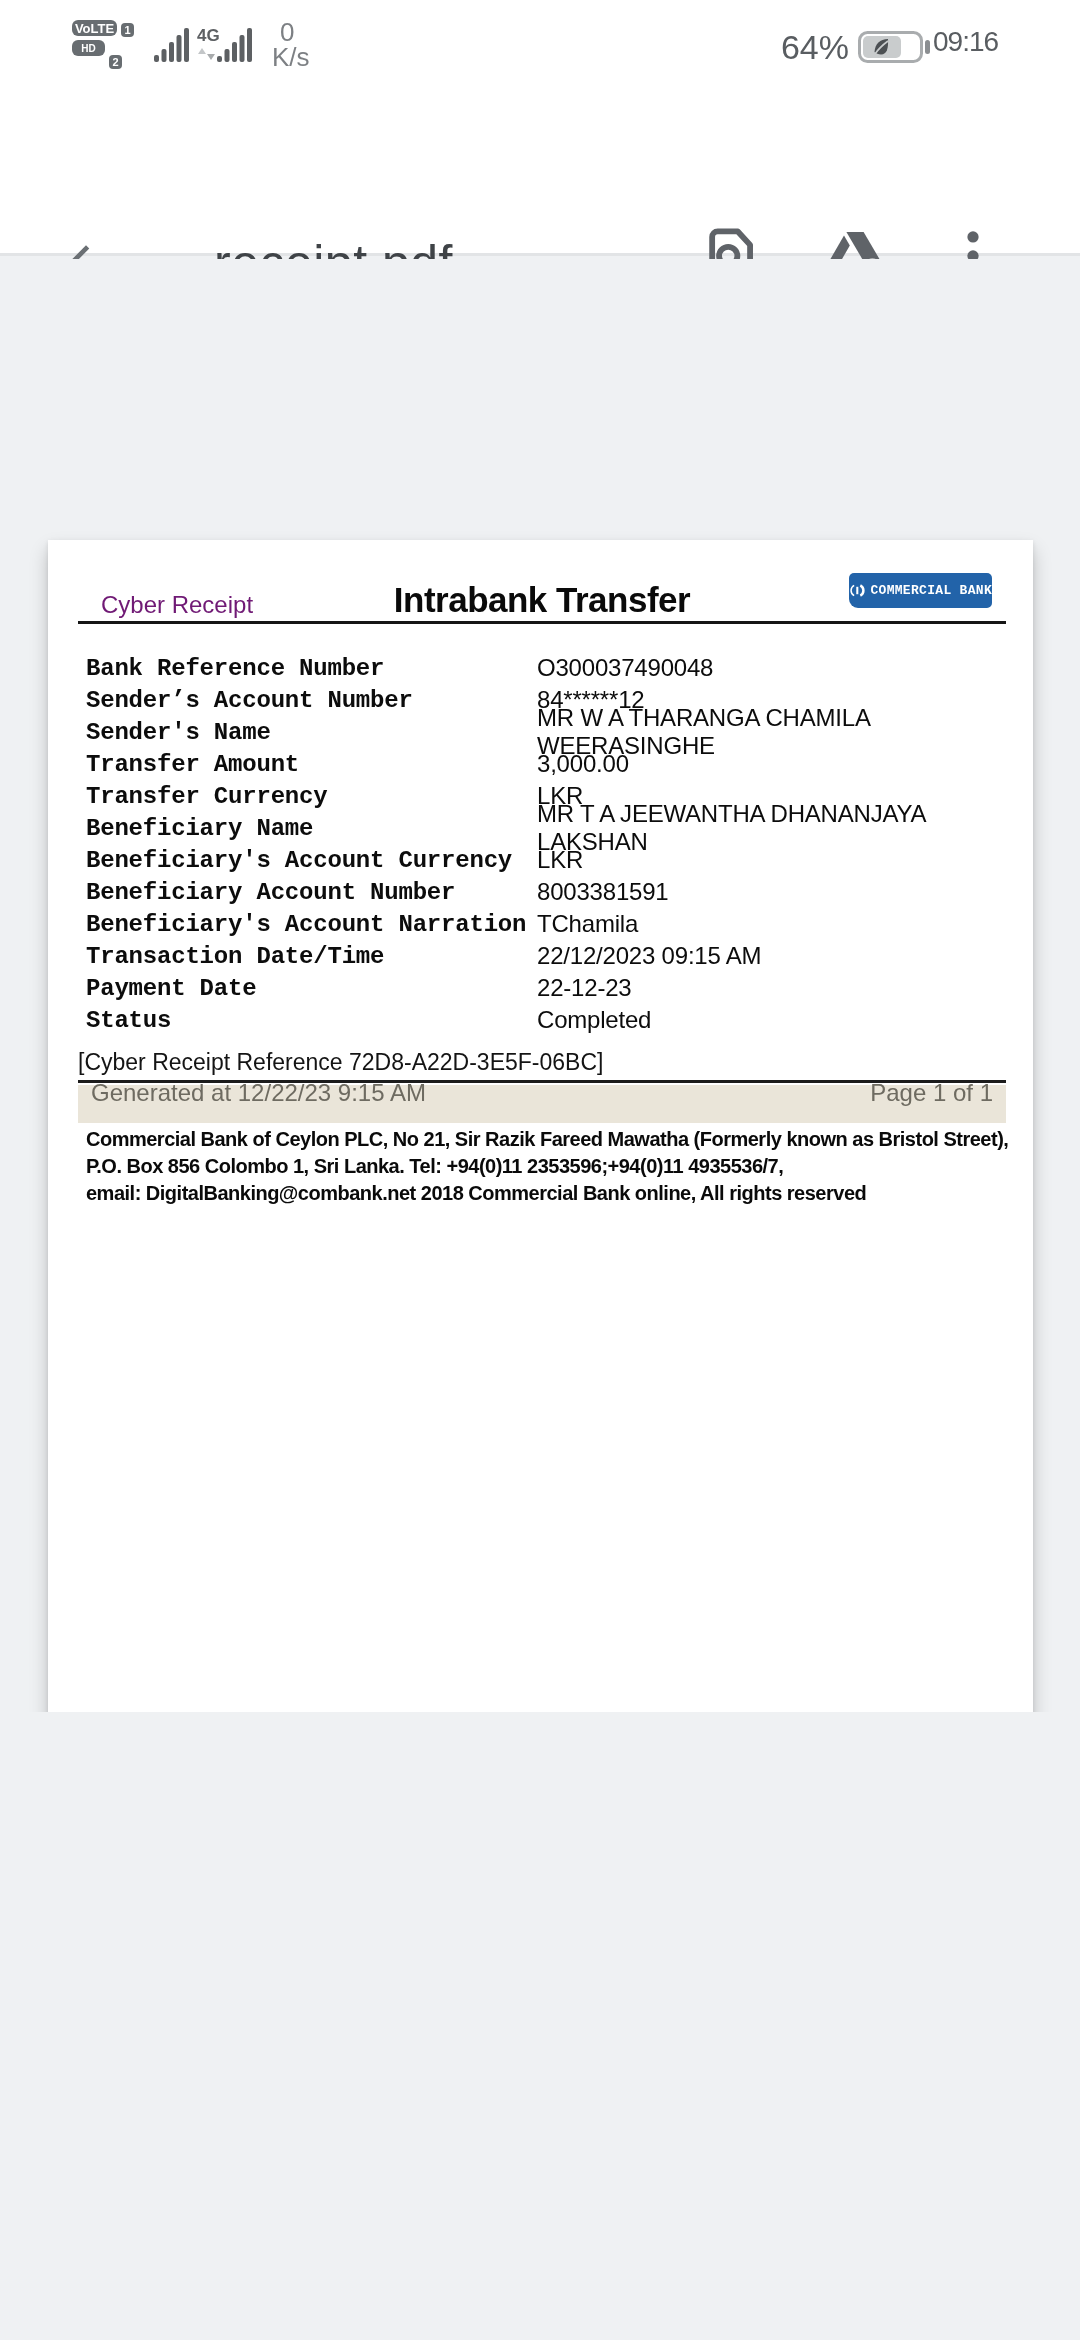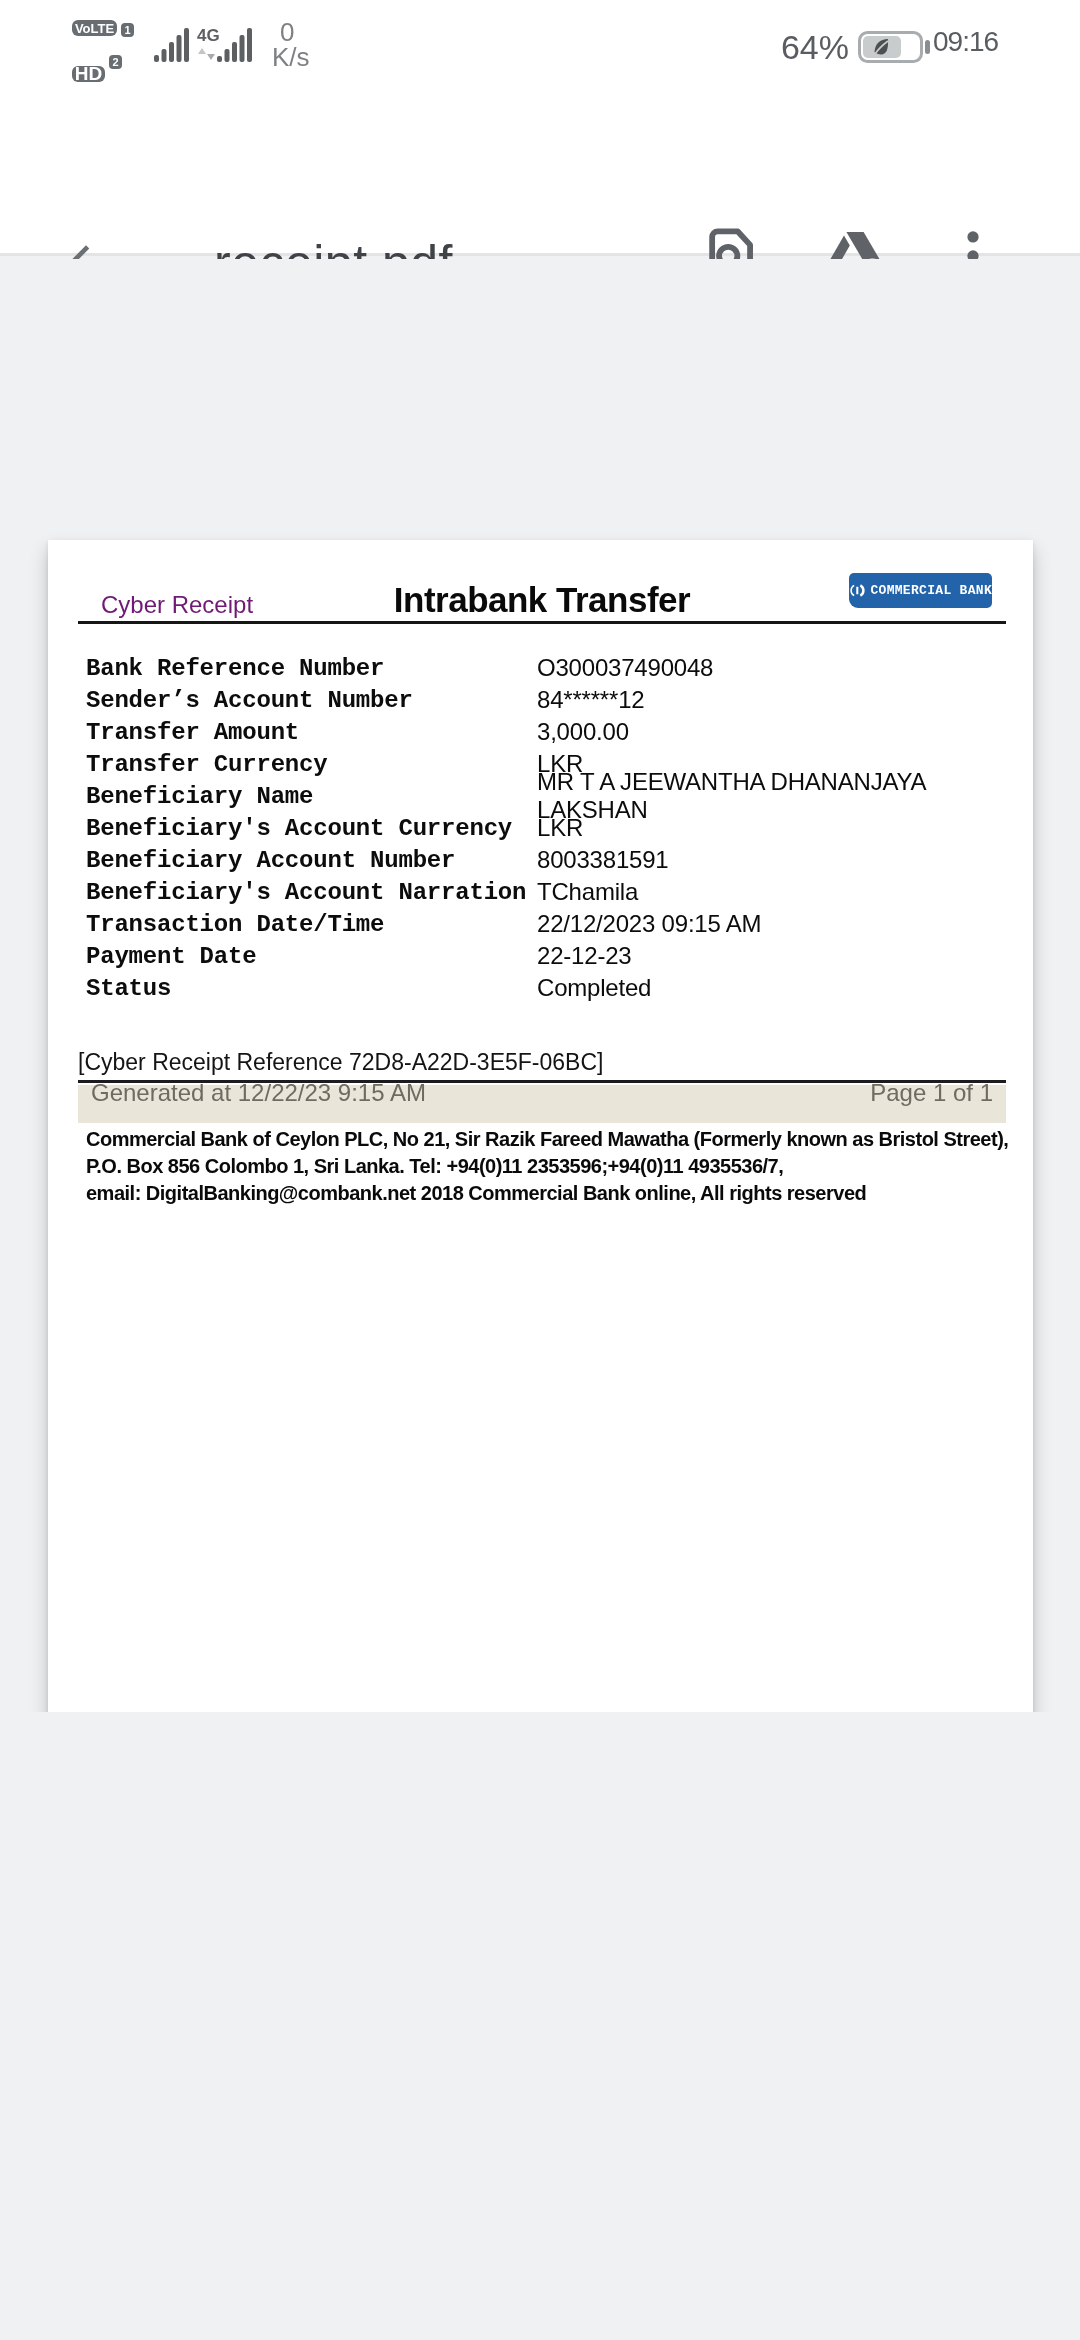--- a/index.html
+++ b/index.html
@@ -5,21 +5,21 @@
   * { margin:0; padding:0; box-sizing:border-box; }
   html,body { width:1080px; height:2340px; }
   body { font-family:"Liberation Sans", sans-serif; background:#eff1f3; }
   .screen { position:relative; width:1080px; height:1712px; background:#eff1f3; overflow:hidden; }
 
   
   .status-bar { position:absolute; top:0; left:0; width:1080px; height:90px; background:#ffffff; }
   .badge { position:absolute; background:#686d71; color:#fff; border-radius:6px;
            font-weight:bold; display:flex; align-items:center; justify-content:center; }
   .badge-volte { left:72px; top:20px; width:45px; height:16px; font-size:13px; }
-  .badge-hd    { left:72px; top:66px; width:33px; height:16px; font-size:19px; }
+  .badge-hd    { left:72px; top:40px; width:33px; height:16px; font-size:10px; }
   .sim-box { position:absolute; background:#686d71; color:#fff; border-radius:4px;
              font-weight:bold; font-size:11px; display:flex; align-items:center; justify-content:center;
              width:13px; height:14px; }
   .sim1 { left:121px; top:23px; }
   .sim2 { left:109px; top:55px; }
   .sig { position:absolute; top:28px; }
   .sig-1 { left:154px; }
   .sig-2 { left:217px; }
   .net-type { position:absolute; left:197px; top:26px; color:#5d6063; font-weight:bold; font-size:17px; }
   .net-arrows { position:absolute; left:198px; top:48px; }
@@ -177,20 +177,24 @@
       <div class="fields">
           <div class="field-row">
             <span class="f-label">Bank Reference Number</span>
             <span class="f-value">O300037490048</span>
           </div>
           <div class="field-row">
             <span class="f-label">Sender’s Account Number</span>
             <span class="f-value">84******12</span>
           </div>
           <div class="field-row">
+            <span class="f-label">Sender's Name</span>
+            <span class="f-value">MR W A THARANGA CHAMILA WEERASINGHE</span>
+          </div>
+          <div class="field-row">
             <span class="f-label">Transfer Amount</span>
             <span class="f-value">3,000.00</span>
           </div>
           <div class="field-row">
             <span class="f-label">Transfer Currency</span>
             <span class="f-value">LKR</span>
           </div>
           <div class="field-row">
             <span class="f-label">Beneficiary Name</span>
             <span class="f-value">MR T A JEEWANTHA DHANANJAYA LAKSHAN</span>

